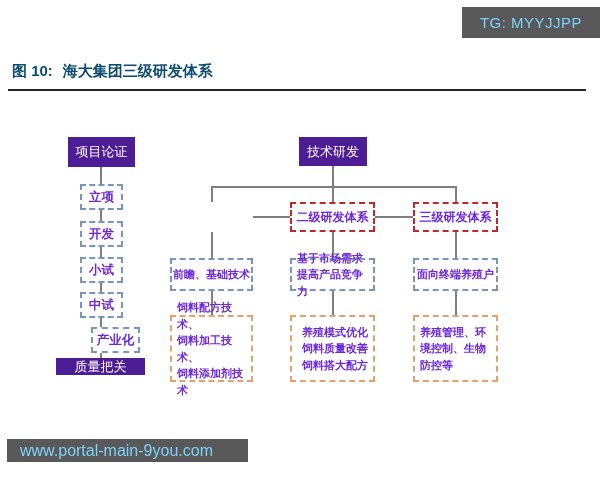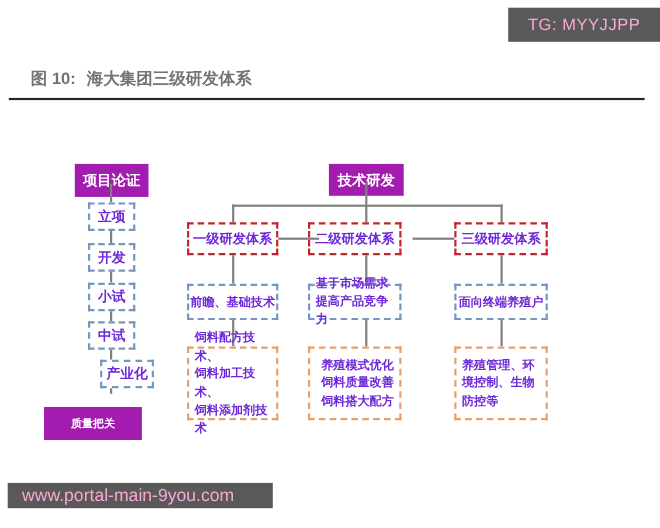--- a/index.html
+++ b/index.html
@@ -1,47 +1,47 @@
 <!DOCTYPE html>
 <html><head>
 <meta charset="utf-8">
 <style>
   html,body{margin:0;padding:0;background:#fff;}
   #page{position:relative;width:600px;height:480px;background:#ffffff;overflow:hidden;
         font-family:"Liberation Sans","DejaVu Sans",sans-serif;}
 
   
-  .wm{position:absolute;background:#595959;color:#f9a8d4;display:flex;align-items:center;}
+  .wm{position:absolute;background:#595959;color:#7dd3fc;display:flex;align-items:center;}
   #wm-top{left:462px;top:7px;width:138px;height:31px;justify-content:center;font-size:15px;letter-spacing:.5px;}
   #wm-bottom{left:7px;top:439px;width:241px;height:23px;font-size:16px;padding-left:13px;box-sizing:border-box;}
 
   
-  #caption{position:absolute;left:28px;top:62px;font-size:15px;font-weight:bold;color:#737373;white-space:nowrap;}
+  #caption{position:absolute;left:12px;top:62px;font-size:15px;font-weight:bold;color:#0c4a6e;white-space:nowrap;}
   #caption .cap-title{margin-left:10px;}
   #caption-rule{position:absolute;left:8px;top:89px;width:578px;height:2px;background:#262626;}
 
   
-  .bsolid{position:absolute;background:#a21caf;color:#fff;font-weight:bold;
-          display:flex;align-items:center;justify-content:center;text-align:center;margin-top:12px;}
+  .bsolid{position:absolute;background:#4c1d95;color:#fff;font-weight:normal;
+          display:flex;align-items:center;justify-content:center;text-align:center;}
   .bdash{position:absolute;background:#fff;color:#6d28d9;font-weight:bold;box-sizing:border-box;
          display:flex;align-items:center;justify-content:center;text-align:center;}
   .blue-d{border:2px dashed #7596c1;}
   .red-d{border:2px dashed #c0272d;}
   .org-d{border:2px dashed #e5a06c;}
   .multiline{white-space:pre-line;justify-content:flex-start;text-align:left;padding-left:5px;line-height:1.5;}
 
   
   .vline,.hline{position:absolute;background:#7f7f7f;}
   .vline{width:2px;}
   .hline{height:2px;}
 
   
   .step{left:80px;width:43px;height:26px;font-size:12.5px;}
   
-  .col1{left:170px;width:83px;} .col2{left:280px;width:85px;} .col3{left:413px;width:85px;}
+  .col1{left:170px;width:83px;} .col2{left:290px;width:85px;} .col3{left:413px;width:85px;}
 </style>
 </head>
 <body>
 
 <div id="page">
 
   <div id="wm-top" class="wm">TG: MYYJJPP</div>
   <div id="wm-bottom" class="wm">www.portal-main-9you.com</div>
 
   <div id="caption">
@@ -60,31 +60,30 @@
   <div class="vline" style="left:100px;top:247px;height:10px;"></div>
   <div class="bdash blue-d step" style="top:257px;">小试</div>
 
   <div class="vline" style="left:100px;top:283px;height:9px;"></div>
   <div class="bdash blue-d step" style="top:292px;">中试</div>
 
   <div class="vline" style="left:100px;top:318px;height:9px;"></div>
   <div class="bdash blue-d step" style="left:91px;top:327px;width:49px;">产业化</div>
 
   <div class="vline" style="left:100px;top:353px;height:5px;"></div>
-  <div class="bsolid" style="left:40px;top:358px;width:89px;height:30px;font-size:10px;">质量把关</div>
+  <div class="bsolid" style="left:56px;top:358px;width:89px;height:17px;font-size:13px;">质量把关</div>
 
   <div class="bsolid" style="left:299px;top:137px;width:68px;height:29px;font-size:13px;">技术研发</div>
 
   <div class="vline" style="left:332px;top:166px;height:20px;"></div>
   <div class="hline" style="left:211px;top:186px;width:246px;"></div>
   <div class="vline" style="left:211px;top:186px;height:16px;"></div>
   <div class="vline" style="left:332px;top:186px;height:16px;"></div>
   <div class="vline" style="left:455px;top:186px;height:16px;"></div>
 
-  <div class="bdash red-d col1" style="top:202px;height:30px;font-size:12px;">一级研发体系</div>
   <div class="bdash red-d col2" style="top:202px;height:30px;font-size:12px;">二级研发体系</div>
   <div class="bdash red-d col3" style="top:202px;height:30px;font-size:12px;">三级研发体系</div>
   <div class="hline" style="left:253px;top:216px;width:37px;"></div>
   <div class="hline" style="left:375px;top:216px;width:38px;"></div>
 
   <div class="vline" style="left:211px;top:232px;height:26px;"></div>
   <div class="vline" style="left:332px;top:232px;height:26px;"></div>
   <div class="vline" style="left:455px;top:232px;height:26px;"></div>
 
   <div class="bdash blue-d col1" style="top:258px;height:33px;font-size:11px;">前瞻、基础技术</div>

